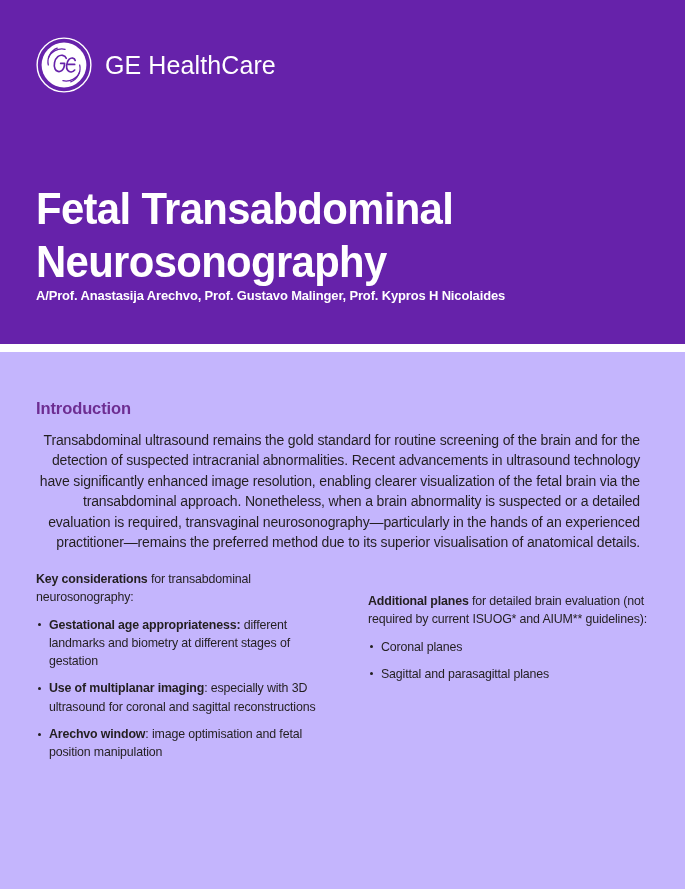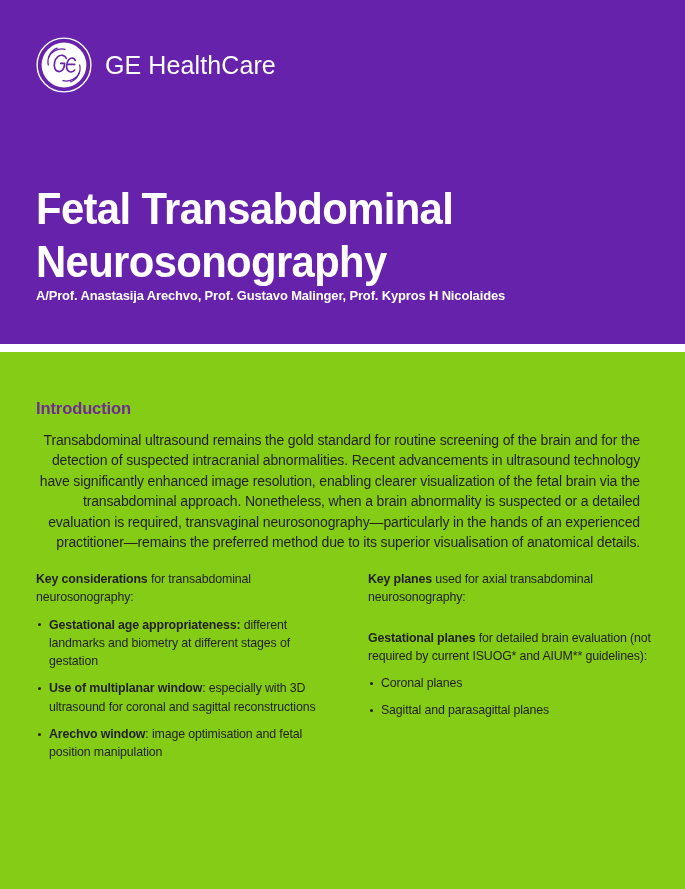--- a/index.html
+++ b/index.html
@@ -82,21 +82,21 @@
     font-family: "Liberation Sans", sans-serif;
   }
 
   
   .content {
     position: absolute;
     left: 0;
     top: 352px;
     width: 685px;
     height: 537px;
-    background: #84cc16;
+    background: #c4b5fd;
   }
 
   .section-heading {
     position: absolute;
     left: 36px;
     top: 33px;
     color: #6d2d92;
     font-size: 16.5px;
     font-weight: 700;
     letter-spacing: -0.1px;
@@ -221,37 +221,34 @@
 
     <div class="col col-left">
       <p class="lead">
         <b>Key considerations</b><span> for transabdominal neurosonography:</span>
       </p>
       <ul class="bullets">
         <li>
           <b>Gestational age appropriateness:</b><span> different landmarks and biometry at different stages of gestation</span>
         </li>
         <li>
-          <b>Use of multiplanar window</b><span>: especially with 3D ultrasound for coronal and sagittal reconstructions</span>
+          <b>Use of multiplanar imaging</b><span>: especially with 3D ultrasound for coronal and sagittal reconstructions</span>
         </li>
         <li>
           <b>Arechvo window</b><span>: image optimisation and fetal position manipulation</span>
         </li>
       </ul>
     </div>
 
     <div class="col col-right">
+
+      <div class="spacer-block"></div>
+
       <p class="lead">
-        <b>Key planes</b><span> used for axial transabdominal neurosonography:</span>
-      </p>
-
-      <div class="spacer-block"></div>
-
-      <p class="lead">
-        <b>Gestational planes</b><span> for detailed brain evaluation (not required by current ISUOG* and AIUM** guidelines):</span>
+        <b>Additional planes</b><span> for detailed brain evaluation (not required by current ISUOG* and AIUM** guidelines):</span>
       </p>
       <ul class="bullets">
         <li>
           <span>Coronal planes</span>
         </li>
         <li>
           <span>Sagittal and parasagittal planes</span>
         </li>
       </ul>
     </div>

